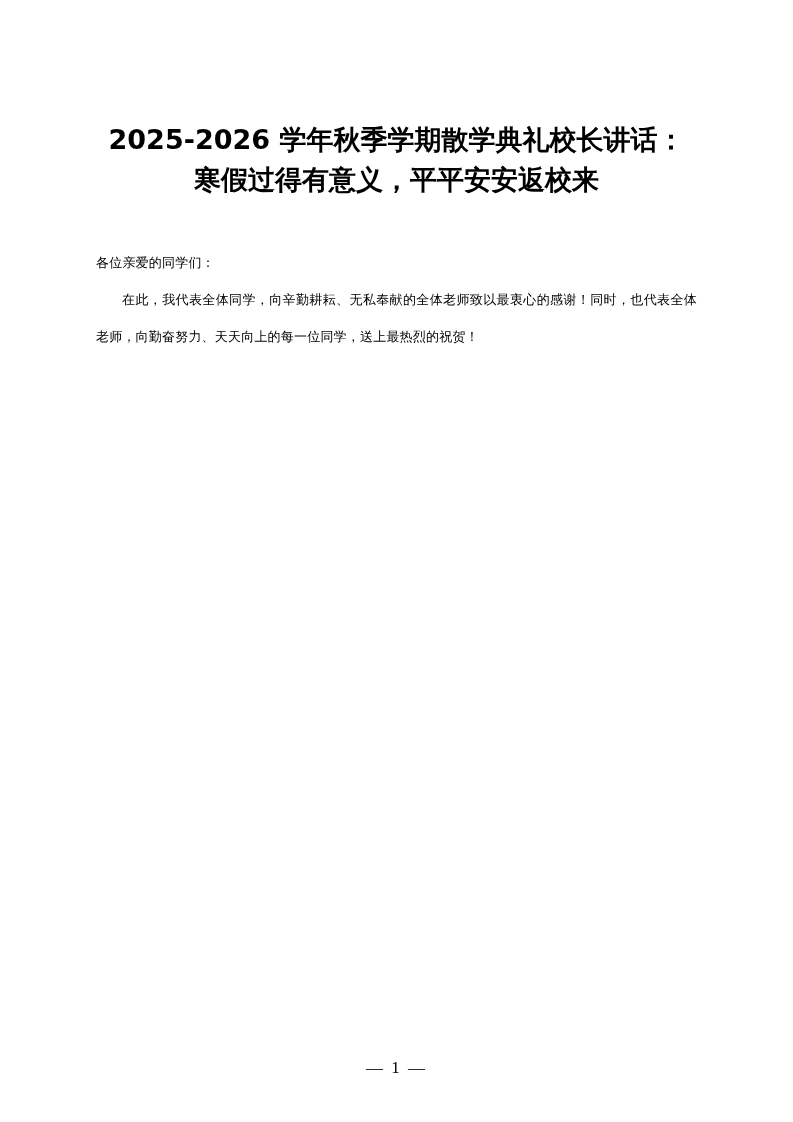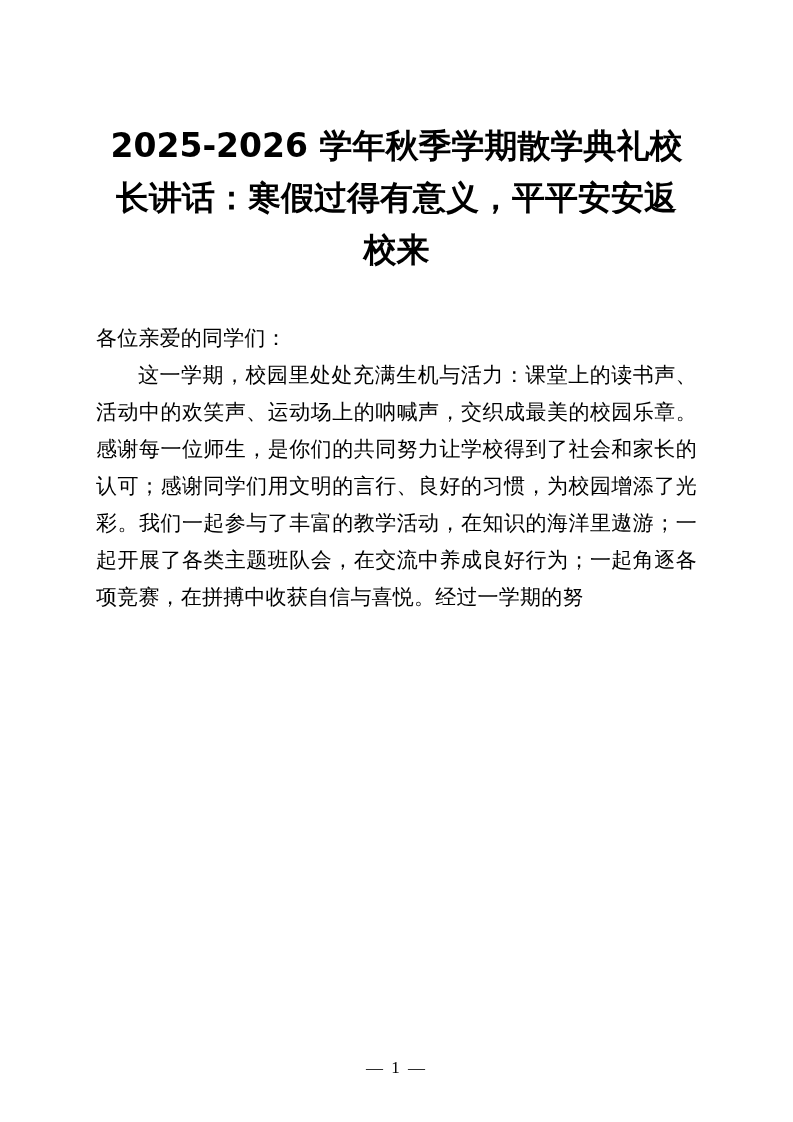--- a/index.html
+++ b/index.html
@@ -18,29 +18,29 @@
   .page {
     width: 793px;
     height: 1122px;
     box-sizing: border-box;
     padding: 120px 96px 40px 96px;
     position: relative;
   }
   .doc-title {
     font-family: "DejaVu Sans", "Liberation Sans", sans-serif;
     font-weight: bold;
-    font-size: 33px;
-    line-height: 52px;
+    font-size: 27px;
+    line-height: 40px;
     text-align: center;
     letter-spacing: 0px;
     margin: 0 0 44px 0;
     padding: 0 4px;
   }
   .para {
-    font-size: 21px;
+    font-size: 13px;
     line-height: 37px;
     text-align: justify;
     text-justify: inter-ideograph;
     margin: 0;
     letter-spacing: 0.2px;
   }
   .para.indent {
     text-indent: 2em;
   }
   .para.noindent {
@@ -59,16 +59,16 @@
   }
 </style>
 </head>
 <body>
 
 <div class="page">
 
   <h1 class="doc-title">2025-2026 学年秋季学期散学典礼校长讲话：寒假过得有意义，平平安安返校来</h1>
 
   <p class="para noindent">各位亲爱的同学们：</p>
-  <p class="para indent">这一学期，校园里处处充满生机与活力：课堂上的读书声、活动中的欢笑声、运动场上的呐喊声，交织成最美的校园乐章。感谢每一位师生，是你们的共同努力让学校得到了社会和家长的认可；感谢同学们用文明的言行、良好的习惯，为校园增添了光彩。我们一起参与了丰富的教学活动，在知识的海洋里遨游；一起开展了各类主题班队会，在交流中养成良好行为；一起角逐各项竞赛，在拼搏中收获自信与喜悦。经过一学期的努</p>
+  <p class="para indent">在此，我代表全体同学，向辛勤耕耘、无私奉献的全体老师致以最衷心的感谢！同时，也代表全体老师，向勤奋努力、天天向上的每一位同学，送上最热烈的祝贺！</p>
 
   <div class="footer">— 1 —</div>
 </div>
 
 </body></html>

